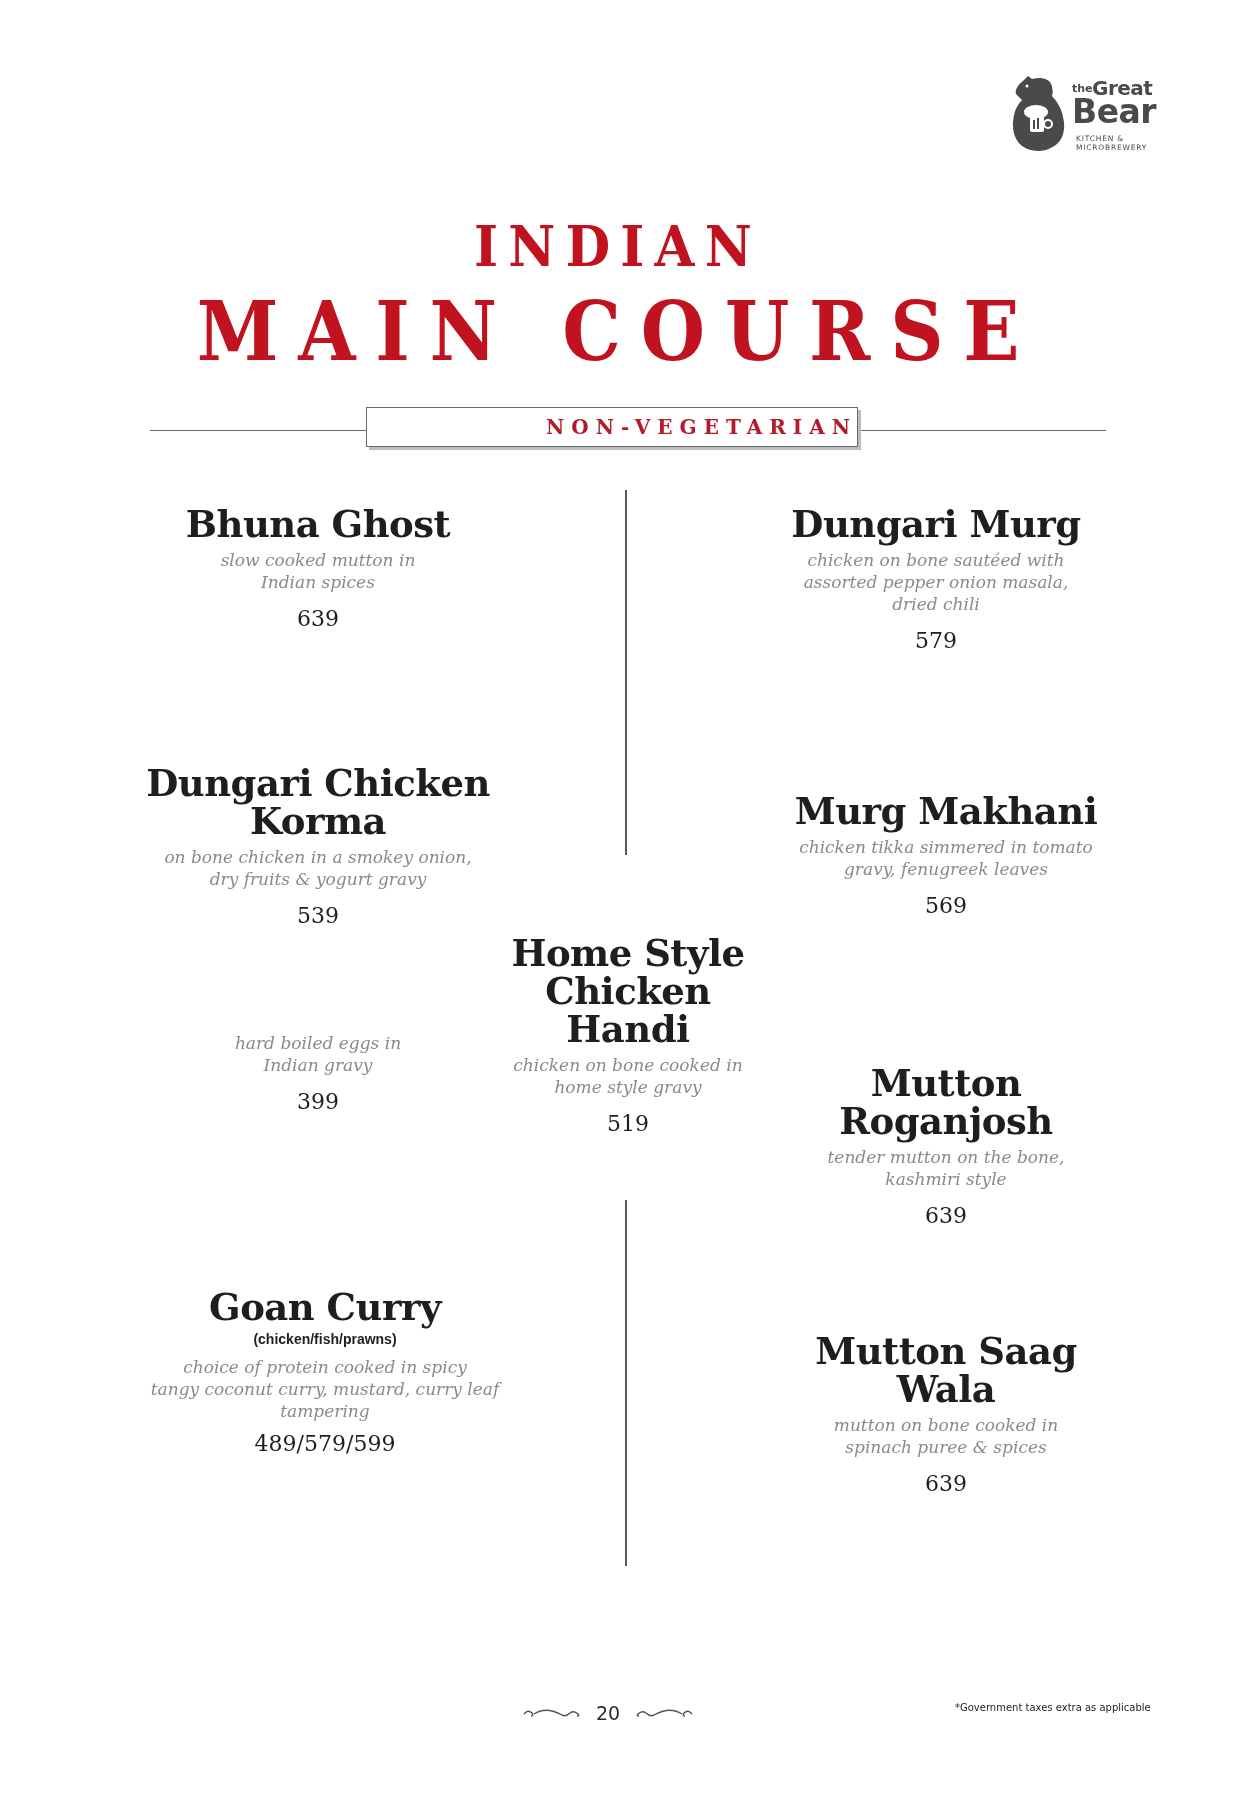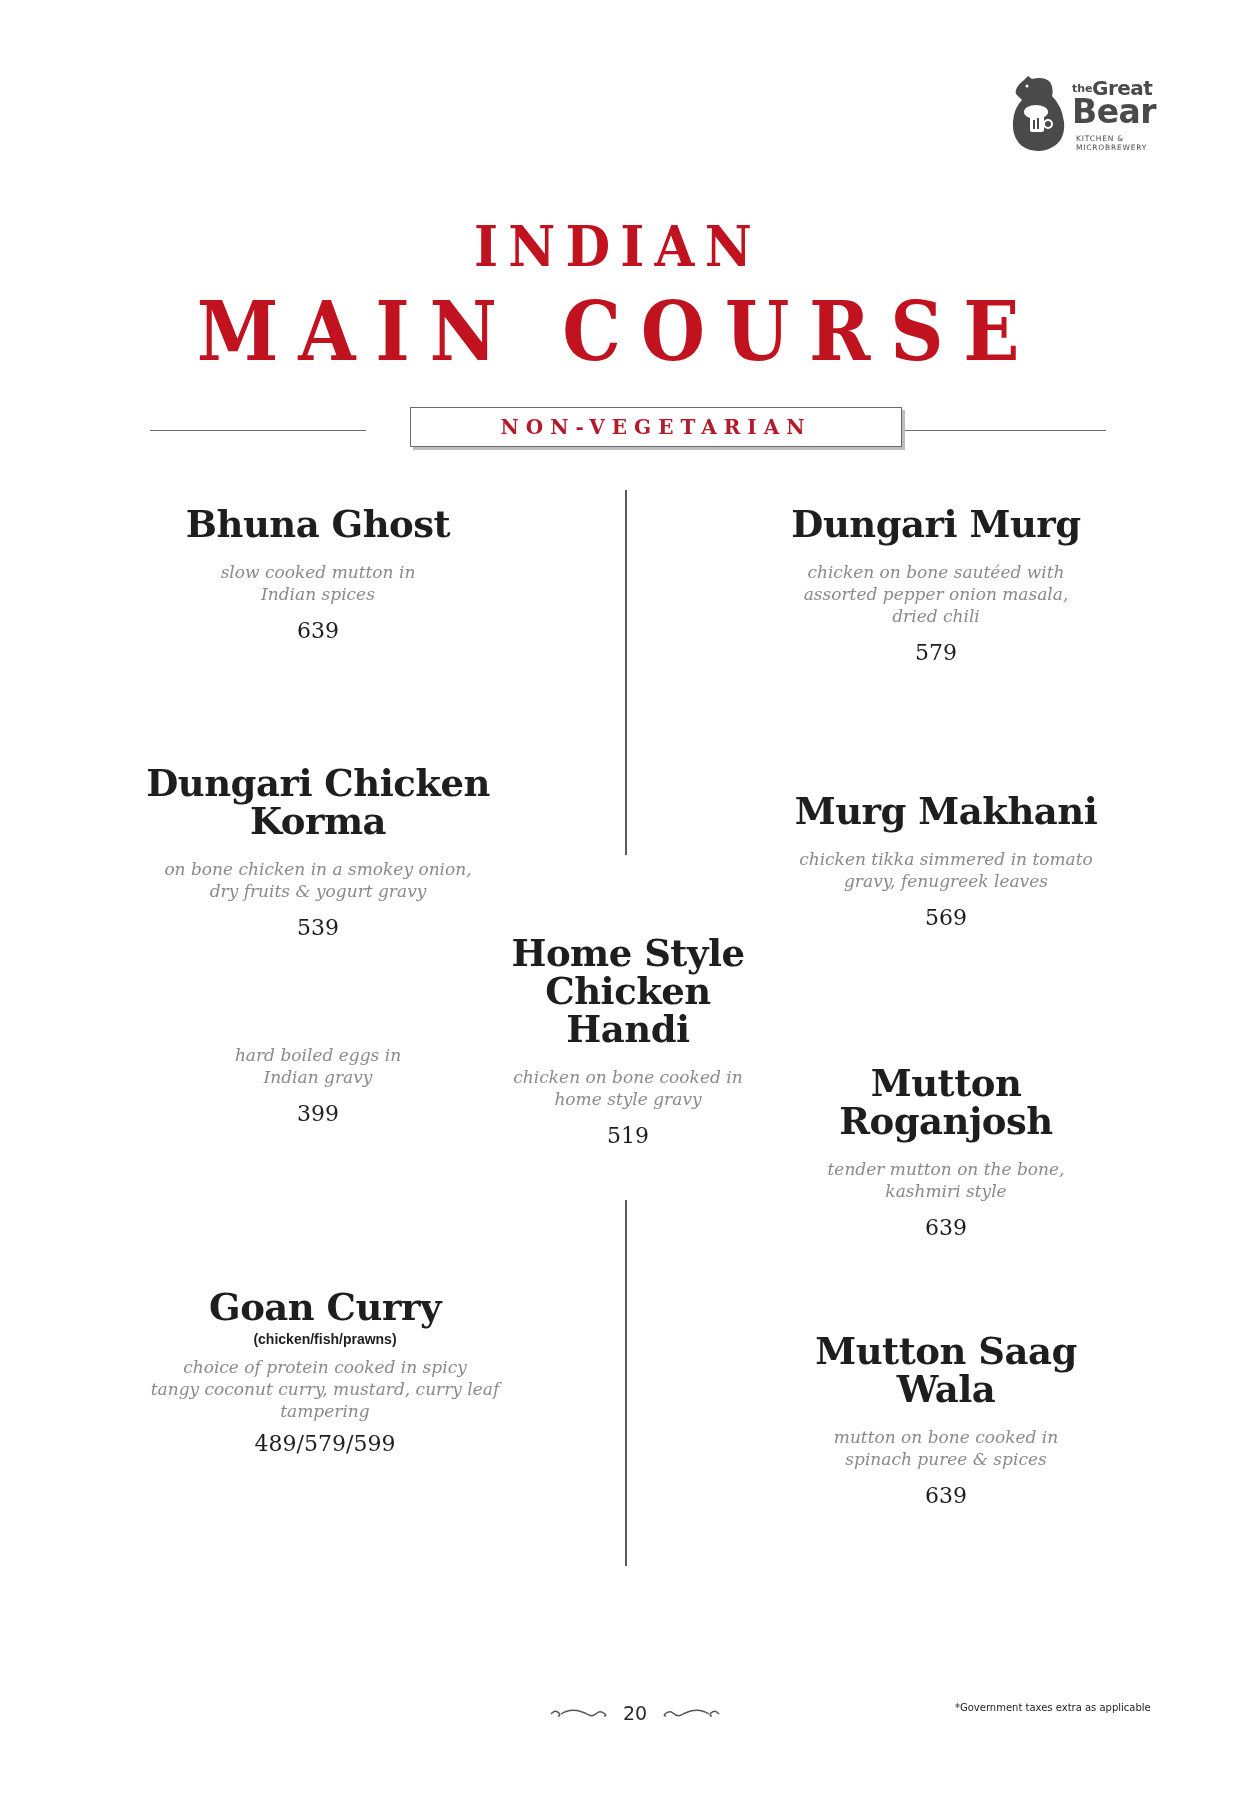--- a/index.html
+++ b/index.html
@@ -14,35 +14,35 @@
   .logo-bear { font-size: 33px; font-weight: bold; position: absolute; left: 0; top: 16px; letter-spacing: -0.5px; }
   .logo-sub { font-size: 7.5px; position: absolute; left: 4px; top: 58px; line-height: 9px; letter-spacing: 0.8px; white-space: nowrap; }
 
   
   .title-small { left: 0; width: 1236px; top: 218px; text-align: center; color: #c1121f; font-family: "DejaVu Serif", serif; font-size: 56px; font-weight: bold; letter-spacing: 11px; line-height: 56px; transform: scaleX(0.92); }
   .title-big { left: 0; width: 1236px; top: 290px; text-align: center; color: #c1121f; font-family: "DejaVu Serif", serif; font-size: 82px; font-weight: bold; letter-spacing: 22px; line-height: 82px; transform: scaleX(0.9); }
 
   
   .rule-left { left: 150px; top: 430px; width: 216px; height: 1px; background: #6b6b6b; }
   .rule-right { left: 860px; top: 430px; width: 246px; height: 1px; background: #6b6b6b; }
-  .banner { left: 366px; top: 407px; width: 490px; height: 38px; border: 1px solid #6b6b6b; box-shadow: 3px 3px 0 #bdbdbd; background: #fff; display: flex; align-items: center; justify-content: center; margin-left: 44px; }
+  .banner { left: 366px; top: 407px; width: 490px; height: 38px; border: 1px solid #6b6b6b; box-shadow: 3px 3px 0 #bdbdbd; background: #fff; display: flex; align-items: center; justify-content: flex-end; }
   .banner span { color: #b31b2a; font-family: "DejaVu Serif", serif; font-size: 20px; font-weight: bold; letter-spacing: 7px; }
 
   
   .vline { left: 625px; width: 2px; background: #5a5a5a; }
 
   
   .item { text-align: center; }
   .item .name { font-family: "DejaVu Serif", serif; font-weight: bold; font-size: 37px; line-height: 38px; color: #1e1e1e; letter-spacing: -0.5px; }
   .item .sub { font-family: Liberation Sans, sans-serif; font-weight: bold; font-size: 14px; line-height: 26px; color: #1e1e1e; }
-  .item .desc { font-family: "DejaVu Serif", serif; font-style: italic; font-size: 17px; line-height: 22px; color: #8a8a8a; margin-top: 18px; white-space: pre-line; }
+  .item .desc { font-family: "DejaVu Serif", serif; font-style: italic; font-size: 17px; line-height: 22px; color: #8a8a8a; margin-top: 6px; white-space: pre-line; }
   .item .price { font-family: "DejaVu Serif", serif; font-size: 22px; line-height: 28px; color: #1e1e1e; margin-top: 12px; }
 
   
-  .footer { left: 540px; top: 1698px; width: 190px; height: 30px; display: flex; align-items: center; justify-content: center; gap: 12px; }
+  .footer { left: 513px; top: 1698px; width: 190px; height: 30px; display: flex; align-items: center; justify-content: center; gap: 12px; }
   .page-num { font-family: "DejaVu Sans", sans-serif; font-size: 19px; color: #2a2a2a; }
   .note { left: 955px; top: 1702px; font-family: "DejaVu Sans", sans-serif; font-size: 10px; color: #1e1e1e; white-space: nowrap; }
 </style>
 </head>
 <body>
 
 <div class="abs logo">
   <svg width="58" height="80" viewBox="0 0 58 80" style="position:absolute;left:0;top:4px;">
     <path d="M14 6 L18 2 L22 5 Q34 2 40 8 Q44 14 42 22 Q52 32 54 48 Q56 70 36 76 Q22 79 12 72 Q2 64 3 48 Q4 34 12 26 L6 20 Q4 14 14 6 Z" fill="#4a4a4b"></path>
     <ellipse cx="26" cy="38" rx="12" ry="7" fill="#fff"></ellipse>

